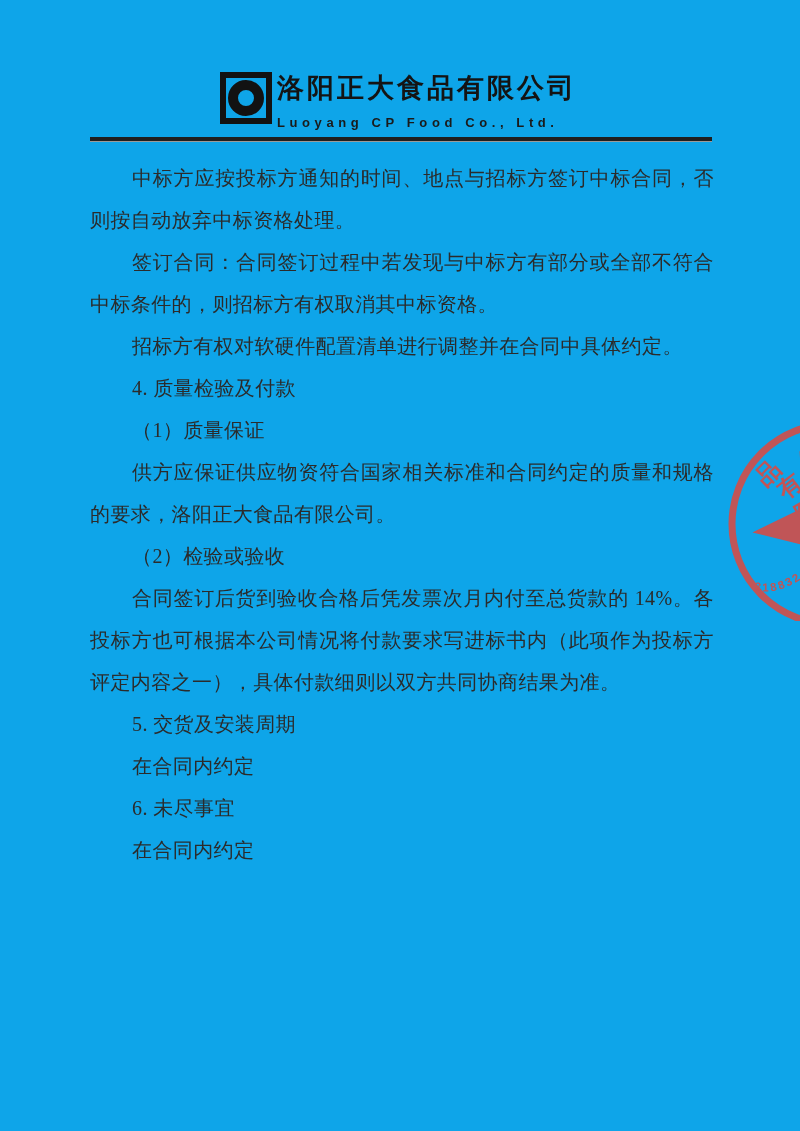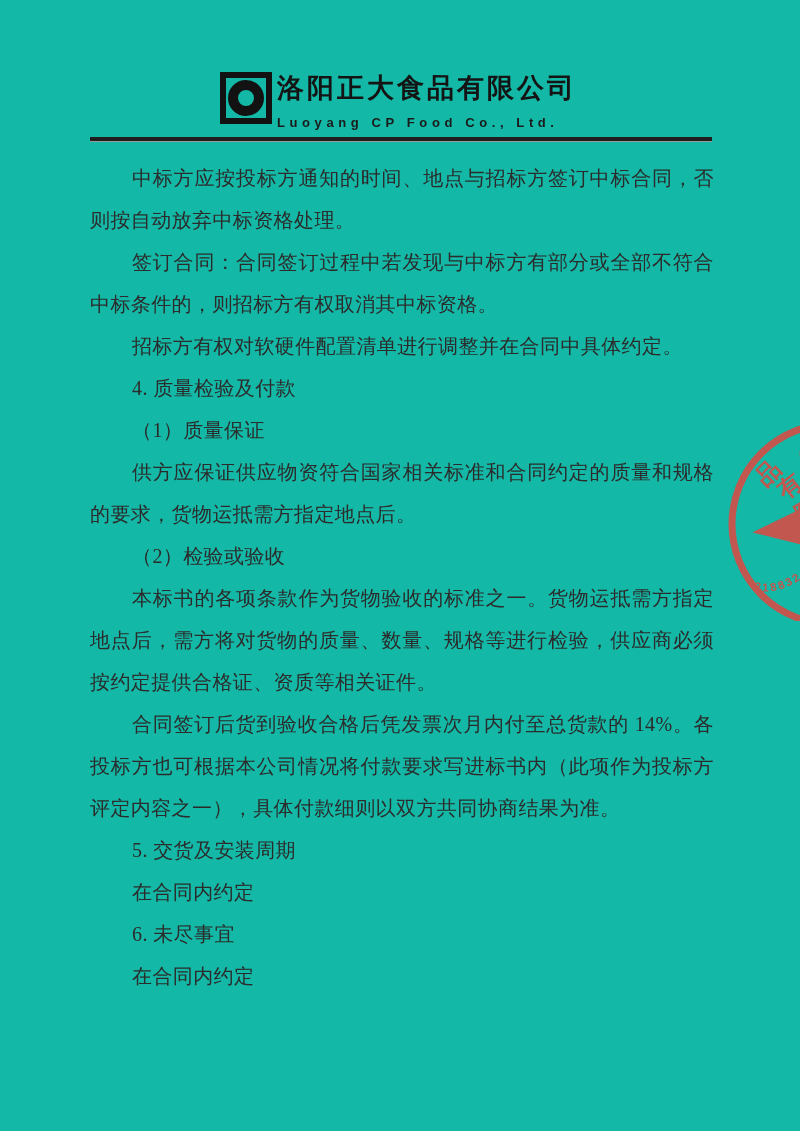--- a/index.html
+++ b/index.html
@@ -1,19 +1,19 @@
 <!DOCTYPE html>
 <html style="--stamp-red: #d94a43;"><head>
 <meta charset="utf-8">
 <style>
   html,body{margin:0;padding:0;background:#e8e8e8;}
   .page{
     position:relative;
     width:800px;height:1131px;
-    background:#14b8a6;
+    background:#0ea5e9;
     overflow:hidden;
     font-family:"Liberation Serif", serif;
   }
 
   
   .logo{
     position:absolute;left:220px;top:72px;
     width:40px;height:40px;
     border:6px solid #121212;
     display:flex;align-items:center;justify-content:center;
@@ -85,23 +85,22 @@
     </div>
     <div class="header-divider"></div>
   </div>
 
   <div class="doc-body">
     <p>中标方应按投标方通知的时间、地点与招标方签订中标合同，否则按自动放弃中标资格处理。</p>
     <p>签订合同：合同签订过程中若发现与中标方有部分或全部不符合中标条件的，则招标方有权取消其中标资格。</p>
     <p>招标方有权对软硬件配置清单进行调整并在合同中具体约定。</p>
     <p>4. 质量检验及付款</p>
     <p>（1）质量保证</p>
-    <p>供方应保证供应物资符合国家相关标准和合同约定的质量和规格的要求，货物运抵需方指定地点后。</p>
+    <p>供方应保证供应物资符合国家相关标准和合同约定的质量和规格的要求，洛阳正大食品有限公司。</p>
     <p>（2）检验或验收</p>
-    <p>本标书的各项条款作为货物验收的标准之一。货物运抵需方指定地点后，需方将对货物的质量、数量、规格等进行检验，供应商必须按约定提供合格证、资质等相关证件。</p>
     <p>合同签订后货到验收合格后凭发票次月内付至总货款的 14%。各投标方也可根据本公司情况将付款要求写进标书内（此项作为投标方评定内容之一），具体付款细则以双方共同协商结果为准。</p>
     <p>5. 交货及安装周期</p>
     <p>在合同内约定</p>
     <p>6. 未尽事宜</p>
     <p>在合同内约定</p>
   </div>
 
   <div class="stamp">
     <svg width="200" height="215" viewBox="0 0 200 215">
       <circle class="seal-ring" cx="114" cy="118" r="100"></circle>

